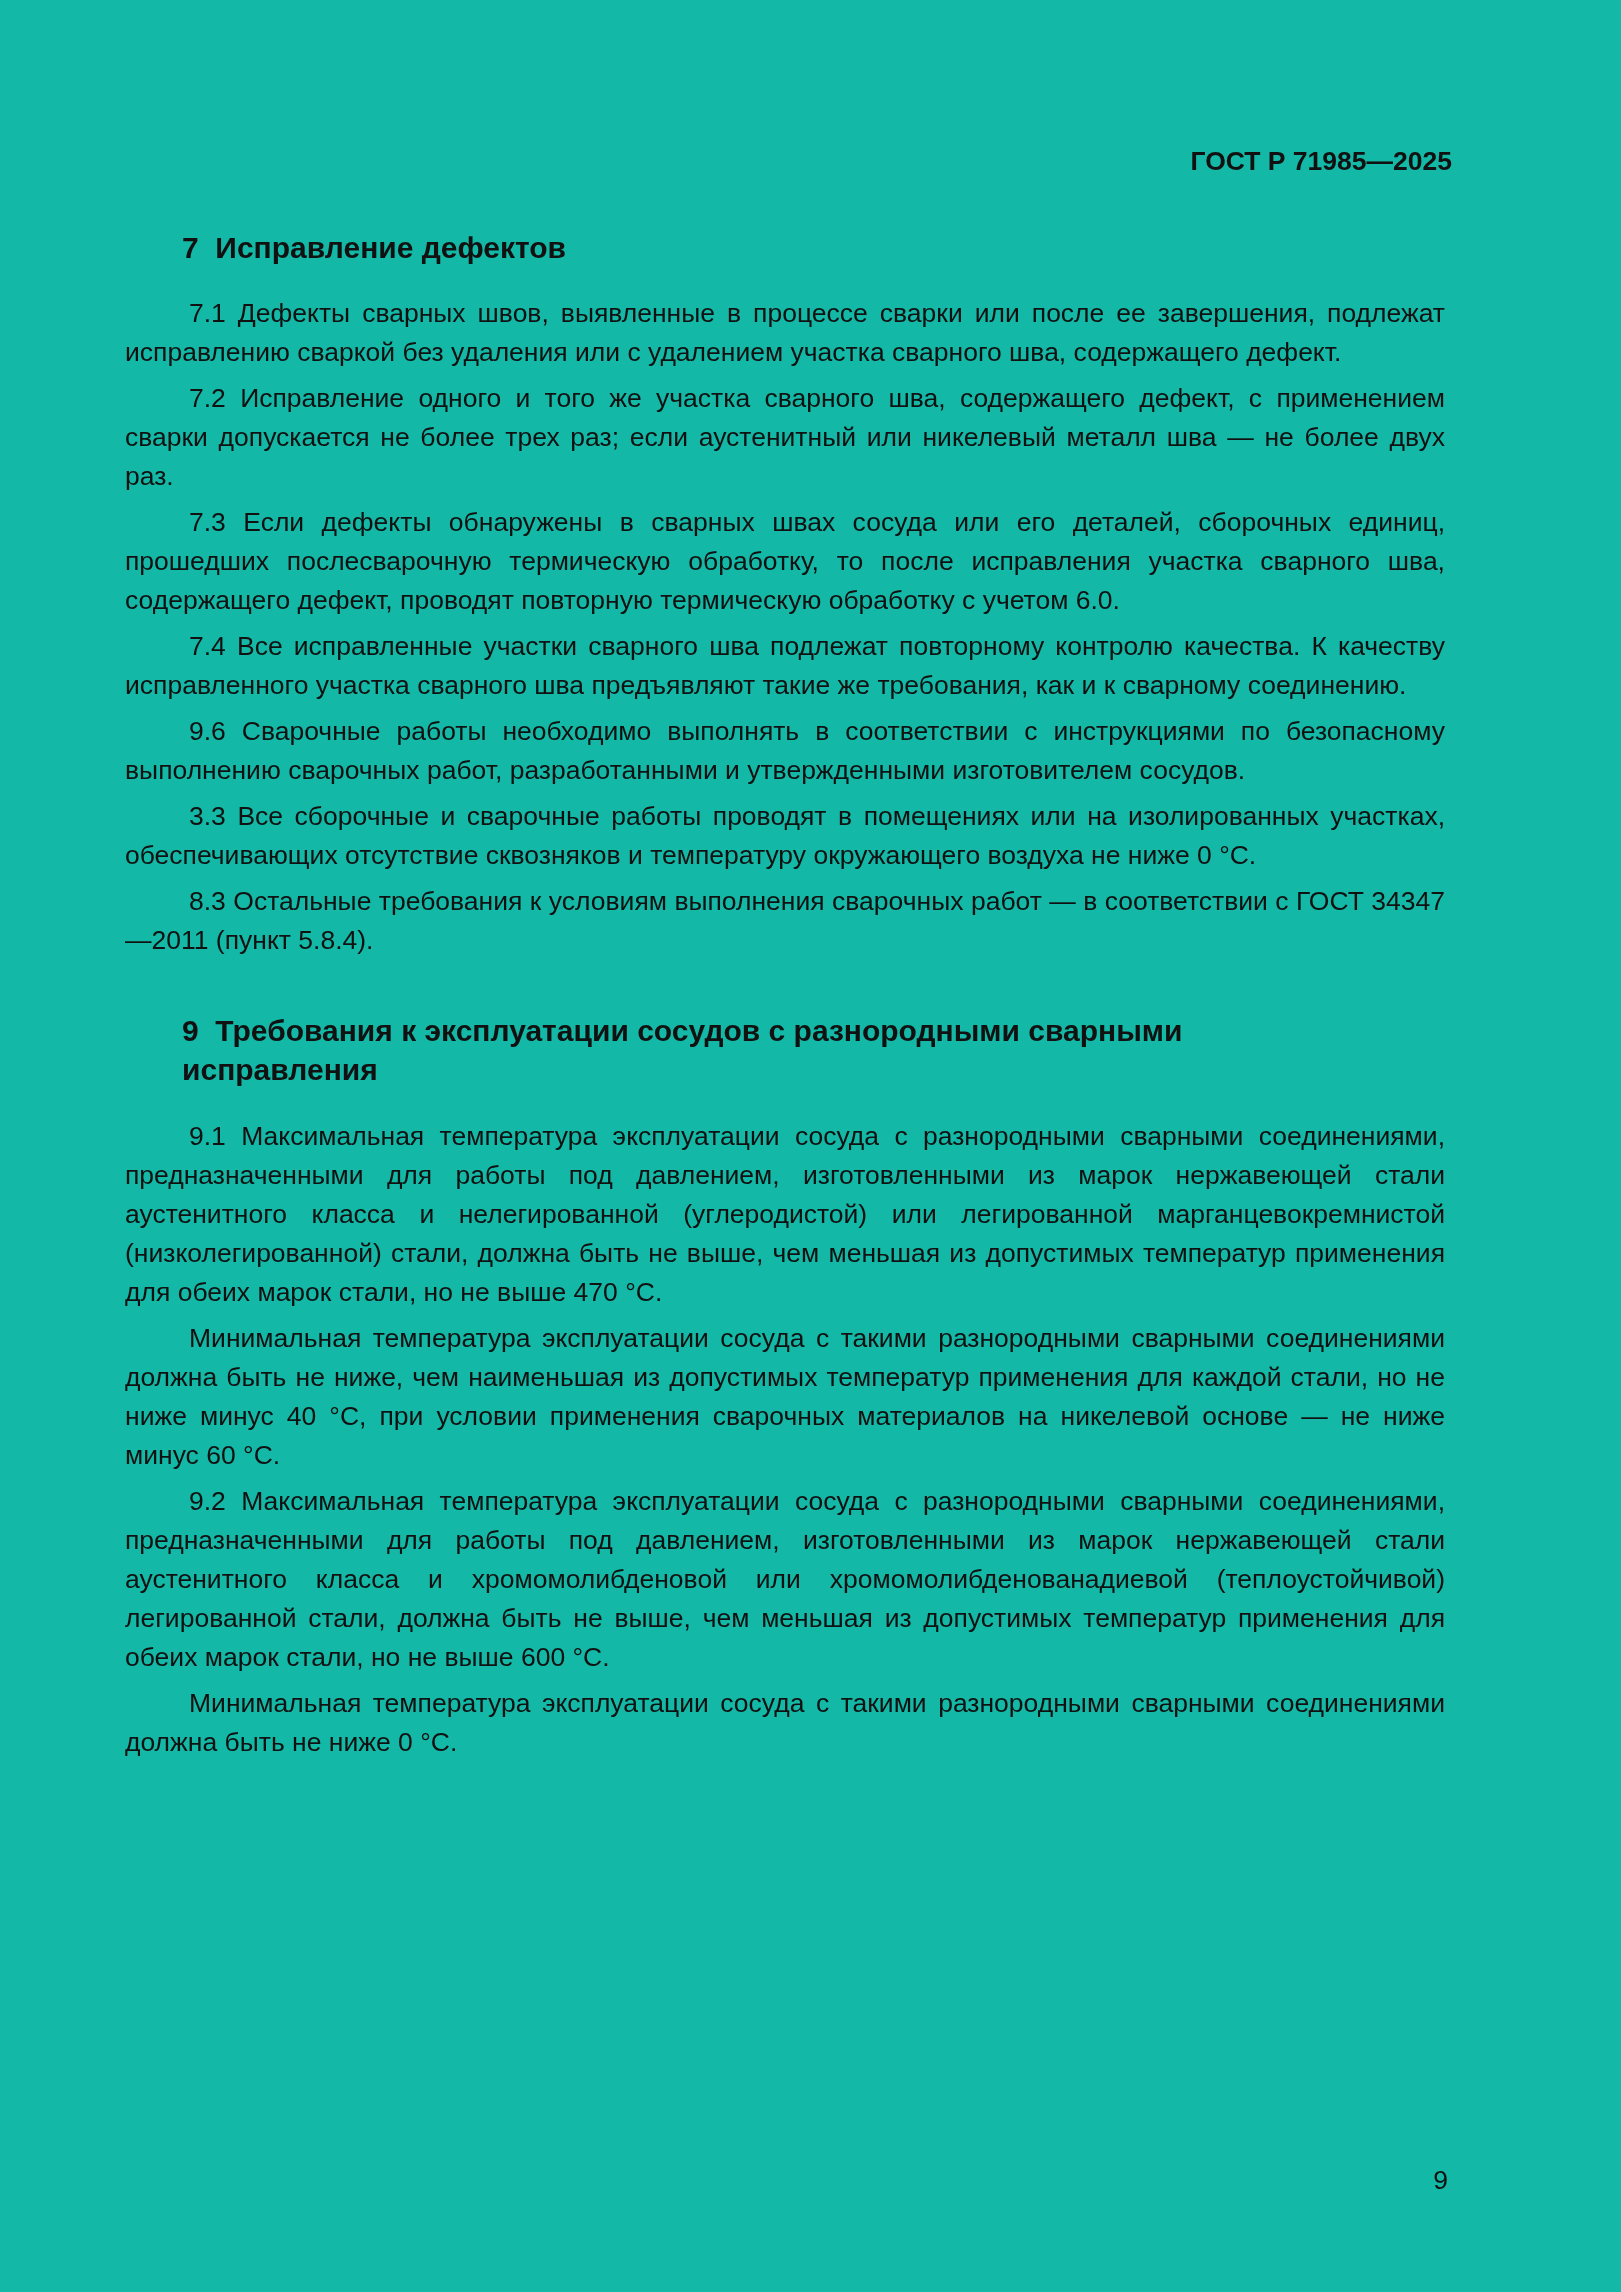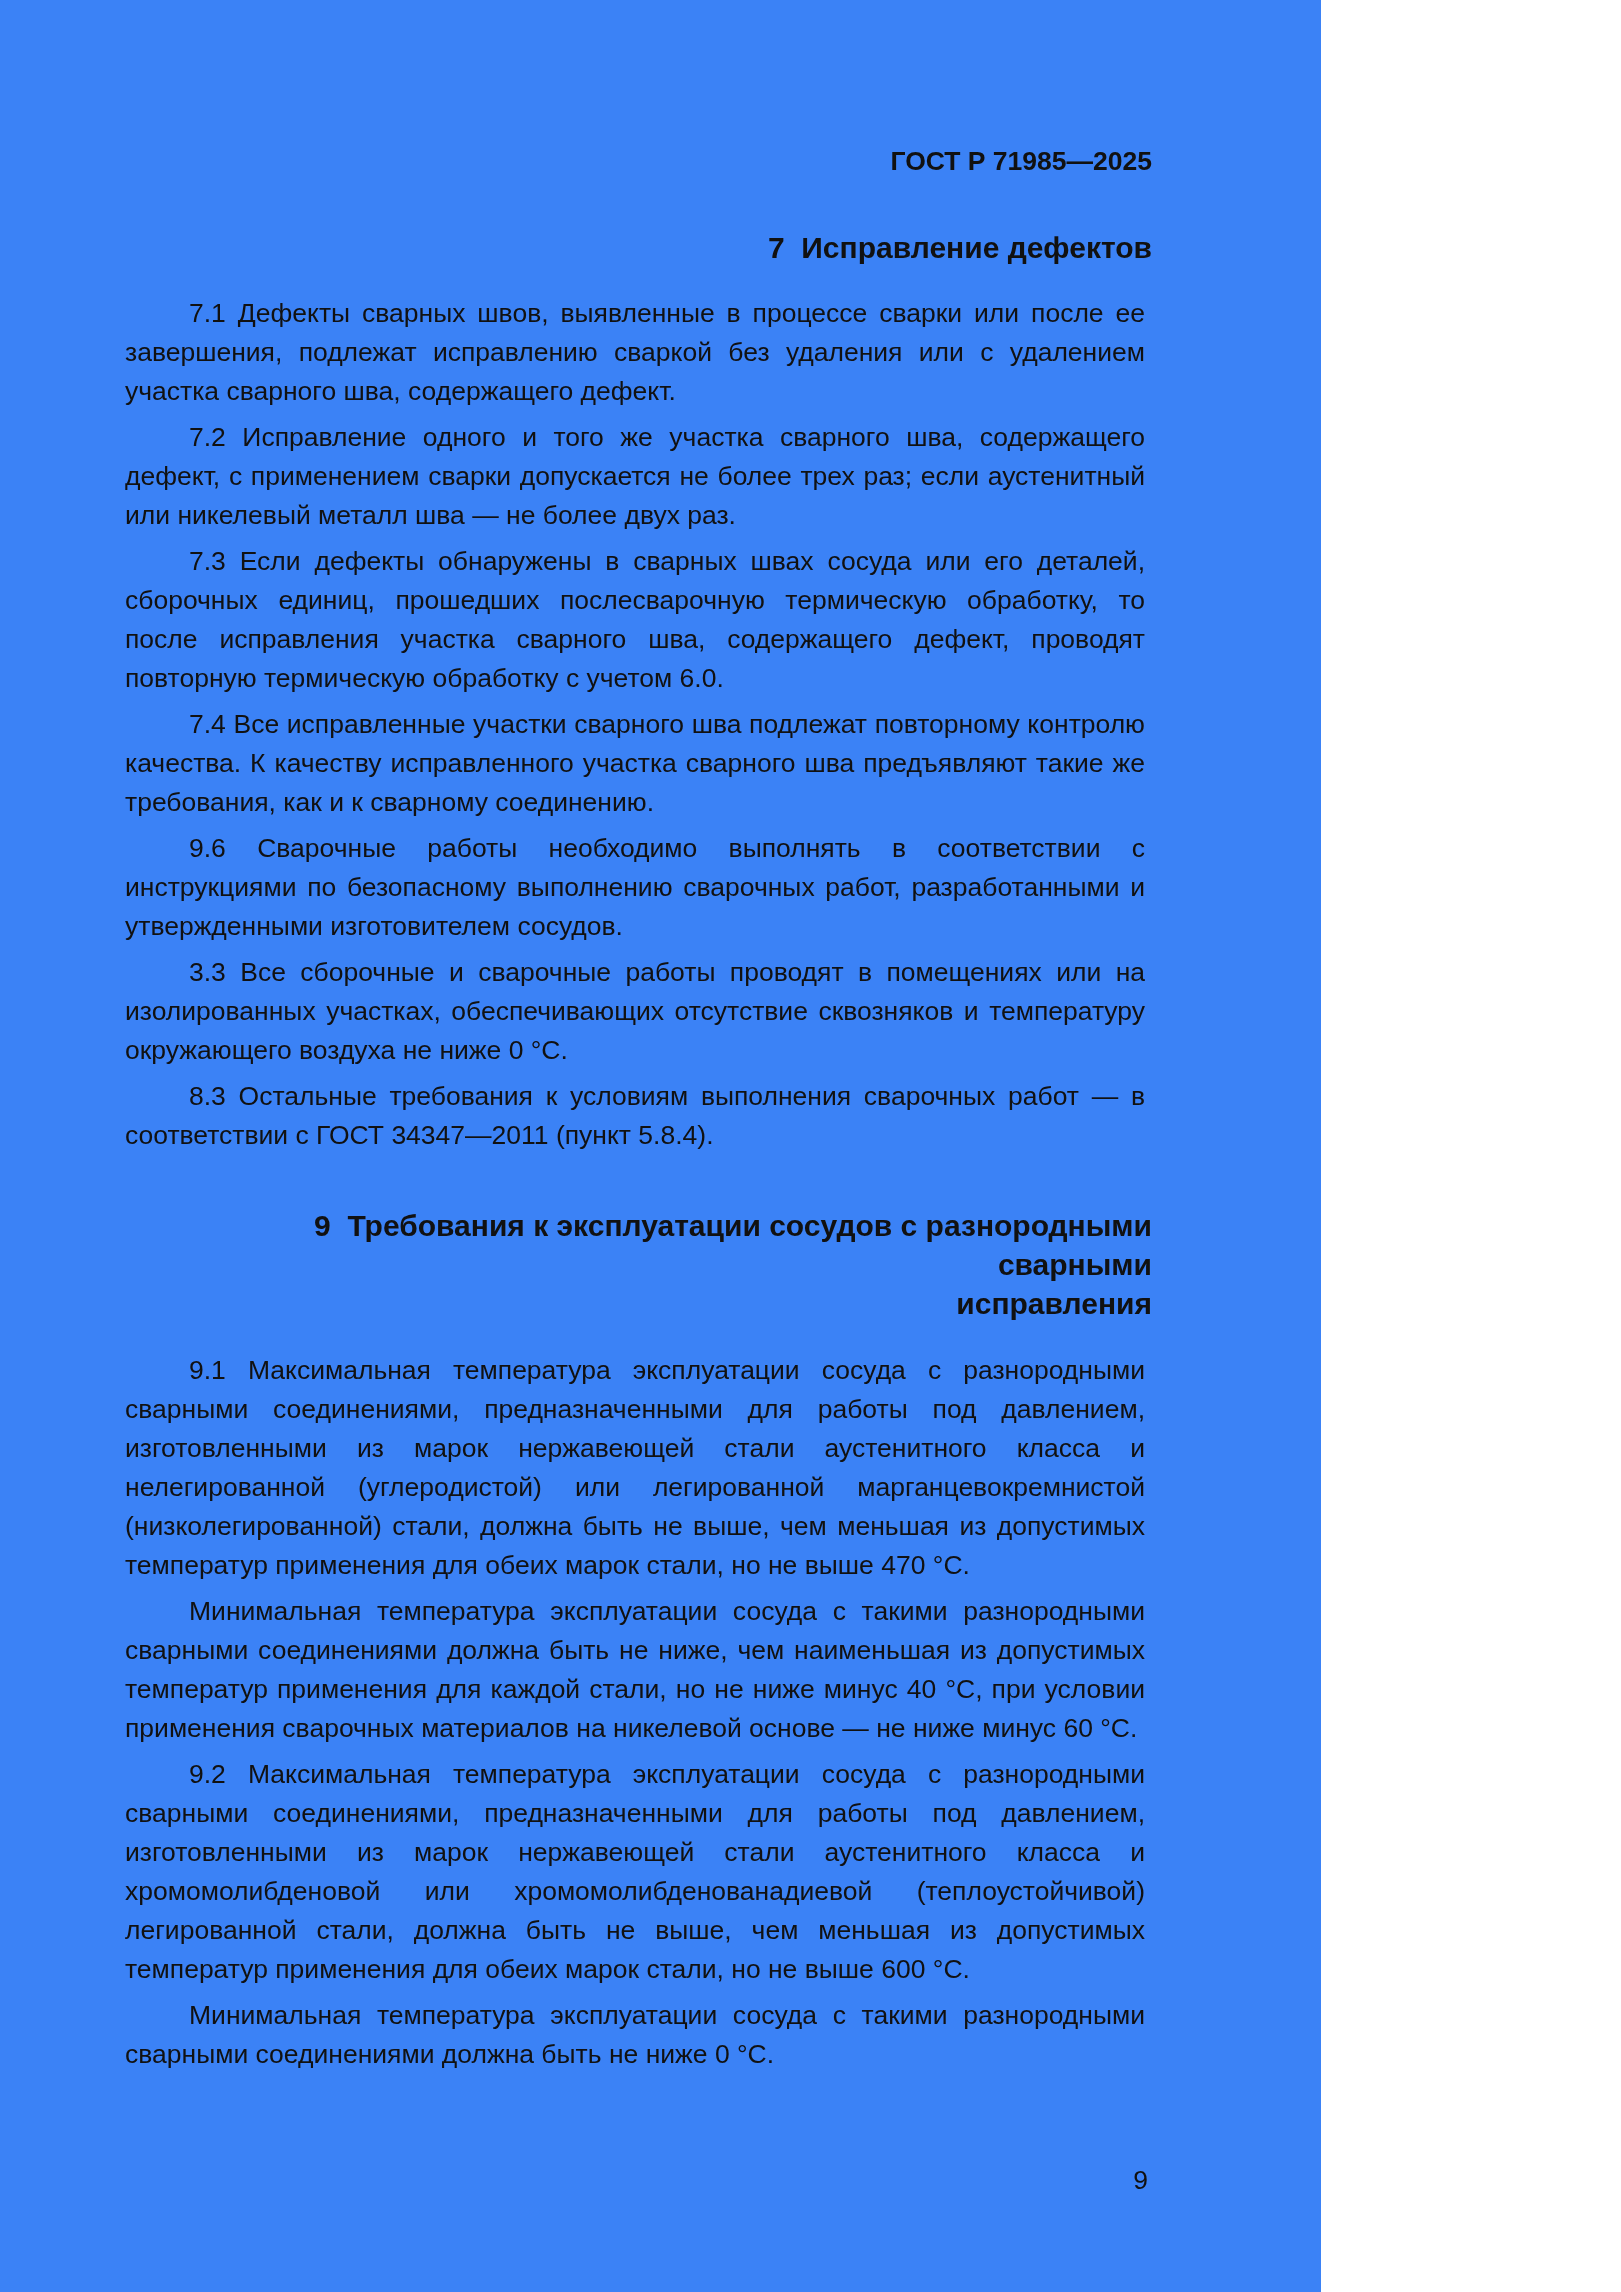--- a/index.html
+++ b/index.html
@@ -6,42 +6,41 @@
     margin: 0;
     padding: 0;
     background: #ffffff;
   }
   body {
     font-family: "Liberation Sans", "DejaVu Sans", sans-serif;
     color: #111111;
   }
   .page {
     position: relative;
-    width: 1321px;
+    width: 1621px;
     height: 2293px;
-    background: #3b82f6;
+    background: #14b8a6;
     box-sizing: border-box;
     padding: 145px 169px 118px 118px;
     overflow: hidden;
   }
   .doc-header {
     text-align: right;
     font-weight: bold;
     font-size: 26.5px;
     line-height: 32px;
     margin: 0;
   }
   h2.section-title {
     font-size: 30px;
     font-weight: bold;
     line-height: 1.3;
     margin: 51px 0 27.4px 0;
     padding-left: 64px;
     color: #111111;
-    text-align: right;
   }
   h2.section-title .title-line {
     display: block;
   }
   p.body-par {
     font-size: 26.5px;
     line-height: 39px;
     margin: 7px;
     text-align: justify;
     text-indent: 64px;

